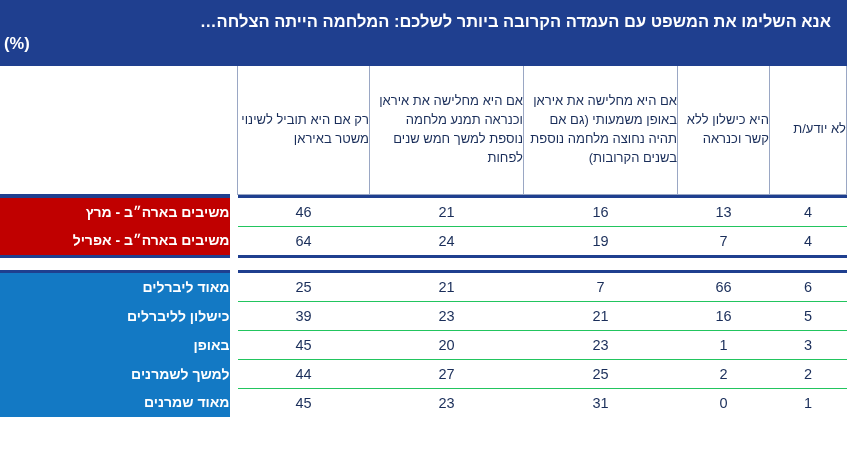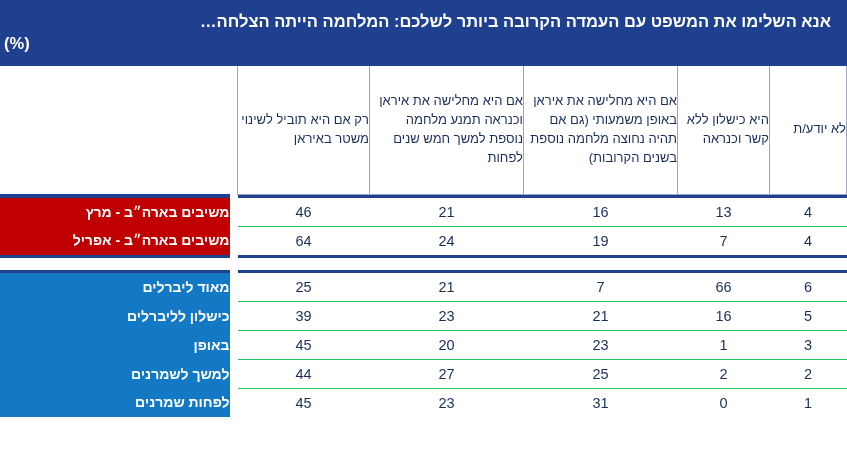--- a/index.html
+++ b/index.html
@@ -248,18 +248,18 @@
         <td class="spacer-left"></td>
         <td class="label blue">למשך לשמרנים</td>
       </tr>
       <tr class="last-in-group">
         <td class="val">1</td>
         <td class="val">0</td>
         <td class="val">31</td>
         <td class="val">23</td>
         <td class="val">45</td>
         <td class="spacer-left"></td>
-        <td class="label blue">לפחות שמרנים</td>
+        <td class="label blue">מאוד שמרנים</td>
       </tr>
     </tbody>
   </table>
 
 </div>
 
 </body></html>

